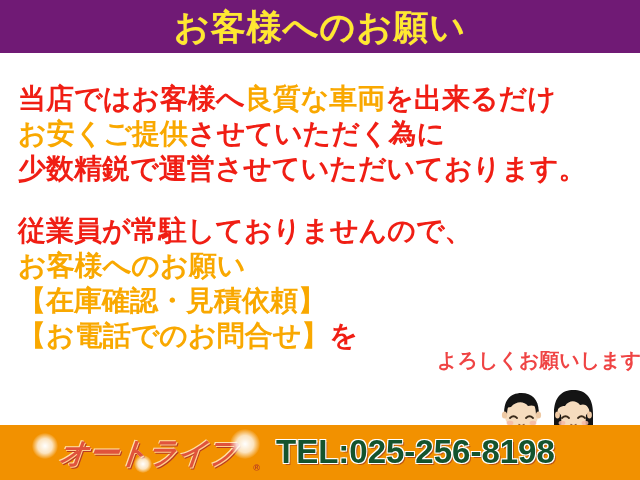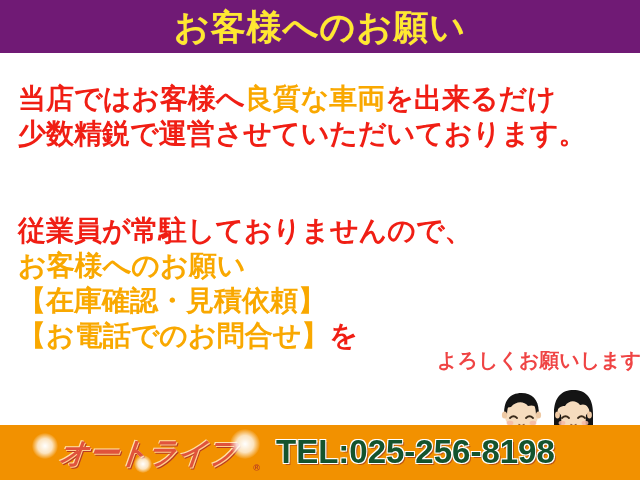--- a/index.html
+++ b/index.html
@@ -170,20 +170,21 @@
 <div class="banner">
 
   <div class="header-bar">
     <div class="header-title">お客様へのお願い</div>
   </div>
 
   <div class="body-area">
 
     <div class="para para-1">
       <span class="line"><span class="c-red">当店ではお客様へ</span><span class="c-orange">良質な車両</span><span class="c-red">を出来るだけ</span></span>
+      <span class="line"><span class="c-orange">お安くご提供</span><span class="c-red">させていただく為に</span></span>
       <span class="line"><span class="c-red">少数精鋭で運営させていただいております。</span></span>
     </div>
 
     <div class="para para-2">
       <span class="line"><span class="c-red">従業員が常駐しておりませんので、</span></span>
       <span class="line"><span class="c-orange">お客様へのお願い</span></span>
       <span class="line"><span class="c-orange">【在庫確認・見積依頼】</span></span>
       <span class="line"><span class="c-orange">【お電話でのお問合せ】</span><span class="c-red">を</span></span>
     </div>
 

